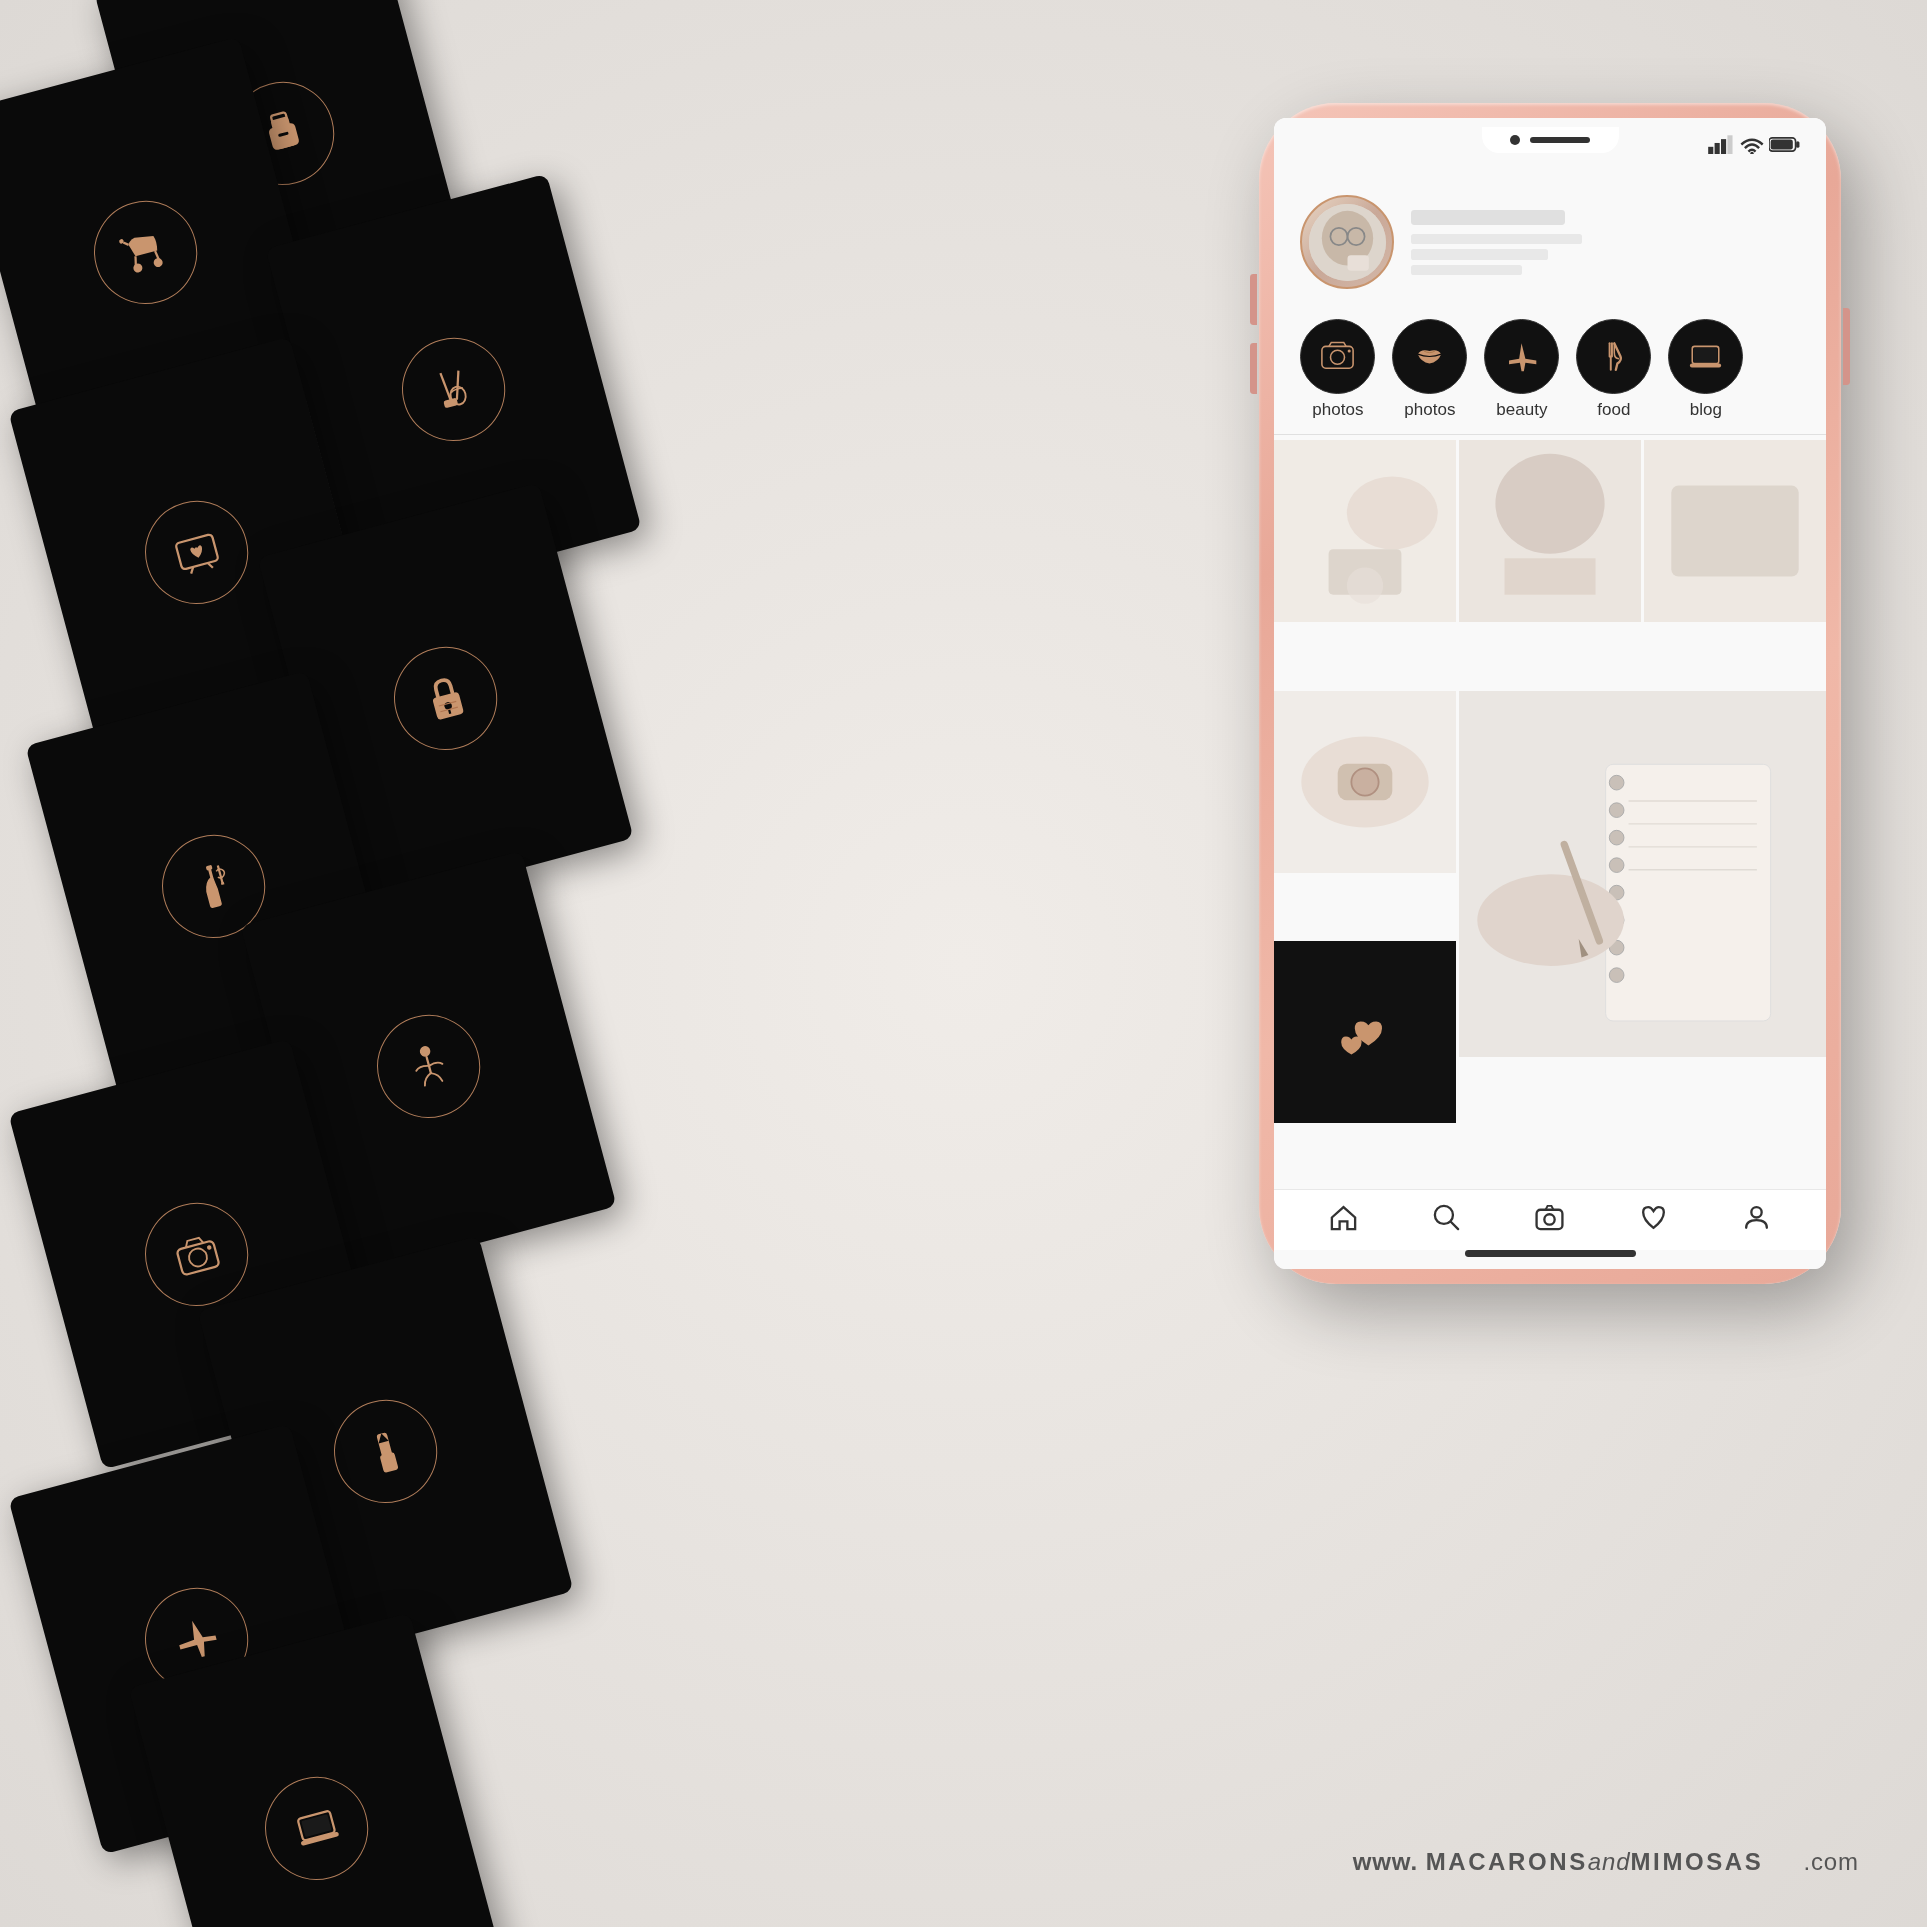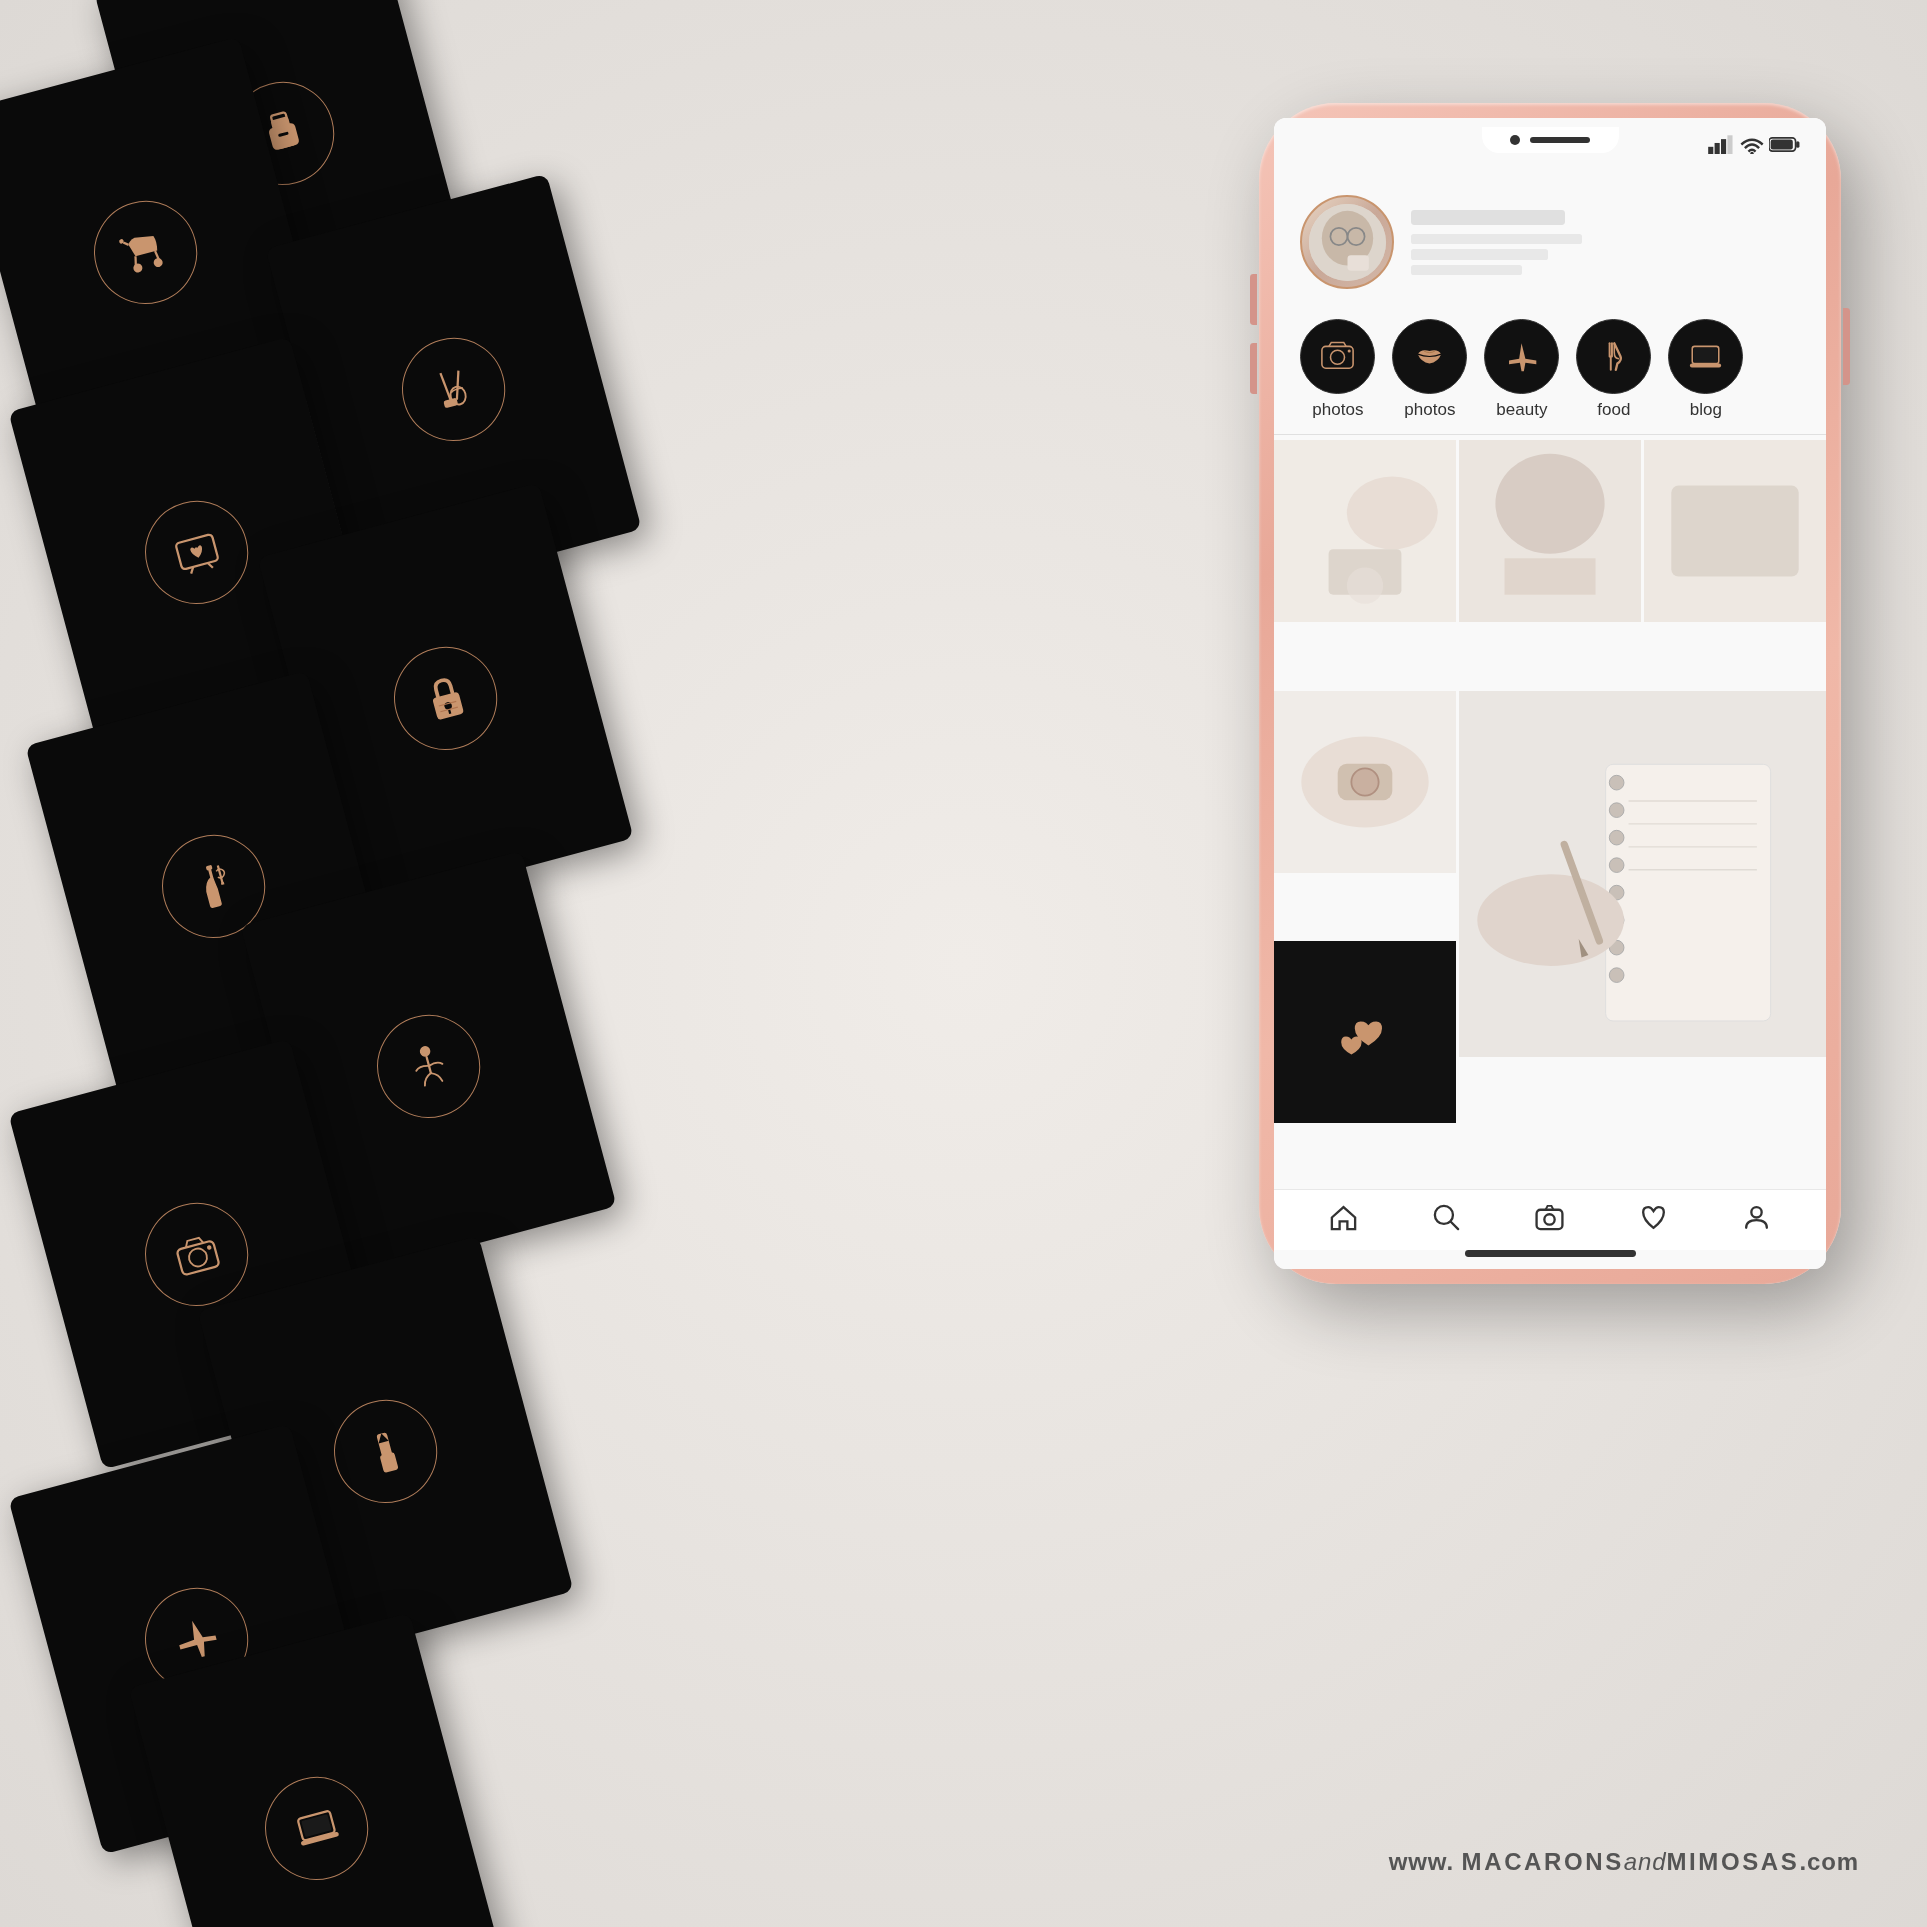--- a/index.html
+++ b/index.html
@@ -655,16 +655,16 @@
 
         <div class="home-bar"></div>
 
       </div>
     </div>
   </div>
 </div>
 
 <div class="watermark">
   <span style="font-size:24px;color:#555;letter-spacing:0.9px;">
-    www. <span style="font-weight:900;text-transform:uppercase;letter-spacing:2.6px;">MACARONS</span><span style="font-weight:300;font-style:italic;text-transform:lowercase;">and</span><span style="font-weight:900;text-transform:uppercase;letter-spacing:2.6px;">MIMOSAS</span><span style="font-weight:700;">.com</span>
+    www. <span style="font-weight:900;text-transform:uppercase;letter-spacing:2.6px;">MACARONS</span><span style="font-weight:300;font-style:italic;text-transform:lowercase;">and</span><span style="font-weight:900;text-transform:uppercase;letter-spacing:2.6px;">MIMOSAS</span><span style="font-weight:400;margin-left:40px;">.com</span>
   </span>
 </div>
 
 
 </body></html>

